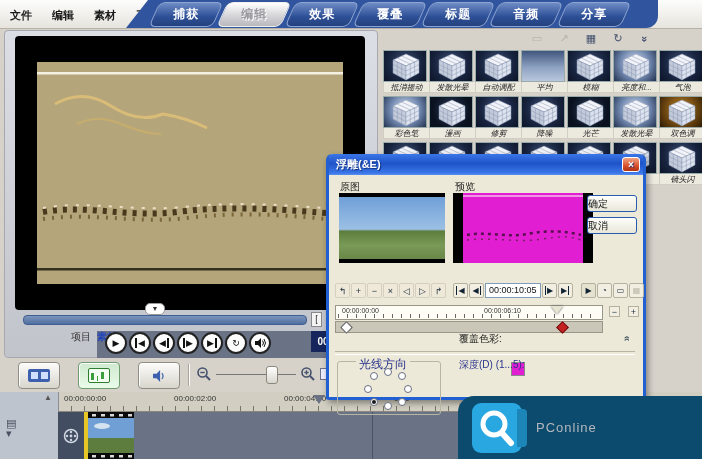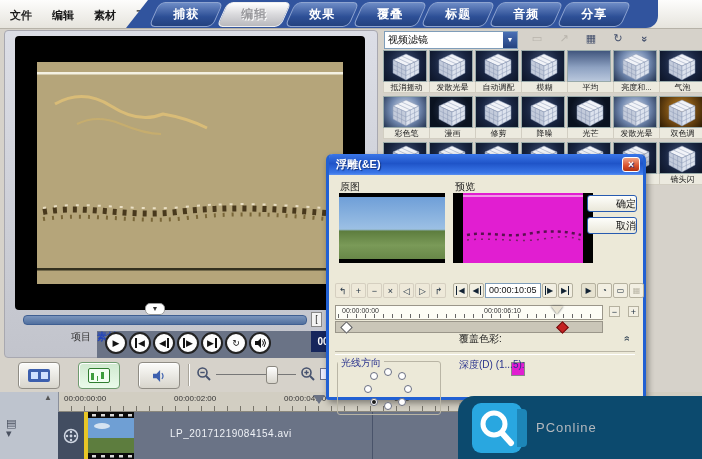--- a/index.html
+++ b/index.html
@@ -50,21 +50,21 @@
   .combo .val{flex:1;font-size:10px;line-height:15px;padding-left:3px;color:#111;}
   .combo .dd{width:14px;background:linear-gradient(#4a6fb5,#24427f);color:#fff;font-size:7px;
              text-align:center;line-height:15px;}
   .gal-icons{position:absolute;left:150px;top:2px;display:flex;gap:9px;}
   .gicon{width:18px;height:17px;border-radius:3px;display:flex;align-items:center;justify-content:center;
          font-size:11px;color:#46526e;}
   .gicon.disabled{color:#b8b4ac;}
   .gicon .rot{display:inline-block;transform:rotate(90deg);font-weight:bold;}
   .filter-grid{position:absolute;left:5px;top:22px;display:grid;grid-template-columns:repeat(7,44px);
                gap:3px 2px;width:324px;}
-  .tile{width:47px;}
+  .tile{width:47px;font-style:italic;}
   .thumb{width:44px;height:32px;position:relative;overflow:hidden;border:1px solid #9aa;box-sizing:border-box;
          background:radial-gradient(circle at 50% 42%,#44557a 0%,#182440 60%,#0c1426 100%);}
   .thumb.bright{background:radial-gradient(circle at 50% 42%,#dfe9f6 0%,#6f86ad 55%,#233350 100%);}
   .thumb.dark{background:radial-gradient(circle at 50% 45%,#2c3a58 0%,#0a1220 70%);}
   .thumb.gold{background:radial-gradient(circle at 50% 42%,#c88a28 0%,#6a4410 60%,#2e1c04 100%);}
   .thumb.soft{background:linear-gradient(#41567e,#8ea2c2 55%,#b9c7dc);}
   .tile-label{height:11px;font-size:8px;line-height:11px;text-align:center;color:#222;
               background:#eceadf;border:1px solid #d2cec2;border-top:none;white-space:nowrap;overflow:hidden;box-sizing:border-box;}
   .tile-label:empty{visibility:hidden;}
   
@@ -115,21 +115,21 @@
              background:linear-gradient(#f0a284,#d9512c 60%,#b03010);border:1px solid #fff;
              color:#fff;font-size:10px;font-weight:bold;text-align:center;line-height:14px;box-sizing:border-box;}
   .dlg-body{position:relative;width:100%;height:calc(100% - 21px);font-size:10px;color:#1a1a1a;}
   .dlg-label{position:absolute;font-size:10px;color:#1a1a1a;}
   .thumb-frame{position:absolute;background:#000;}
   .orig-img{position:absolute;left:0;top:4px;width:106px;height:62px;
             background:linear-gradient(#6f9fd8 0%,#9cc0e4 52%,#5d7d3e 55%,#7a9a58 78%,#688748 100%);}
   .prev-img{position:absolute;left:10px;top:0;width:120px;height:70px;background:#e11ed1;}
   .prev-img svg{position:absolute;left:0;top:0;}
   .xp-btn{position:absolute;width:50px;height:17px;background:linear-gradient(#fefefb,#e9e7d9);
-          border:1px solid #275bb0;border-radius:3px;font-size:10px;text-align:right;line-height:16px;color:#111;box-sizing:border-box;}
+          border:1px solid #275bb0;border-radius:3px;font-size:10px;text-align:left;line-height:16px;color:#111;box-sizing:border-box;}
   .jog{position:absolute;left:6px;top:108px;display:flex;gap:1px;}
   .jbtn{width:15px;height:15px;border:1px solid #9a96884d;border-radius:2px;background:#eee9d9;
         font-size:9px;color:#234;display:flex;align-items:center;justify-content:center;box-sizing:border-box;}
   .dnav{position:absolute;left:124px;top:108px;display:flex;gap:1px;align-items:center;}
   .nbtn{width:15px;height:15px;border:1px solid #b5b19f;border-radius:2px;background:#f2efe2;
         font-size:8px;color:#123;display:flex;align-items:center;justify-content:center;box-sizing:border-box;}
   .nbtn .bar-l{border-left:1px solid #123;padding-left:1px;}
   .nbtn .bar-r{border-right:1px solid #123;padding-right:1px;}
   .dtc{height:13px;border:1px solid #7f9db9;background:#fff;font-size:9px;line-height:13px;padding:0 3px;color:#111;}
   .dplay{position:absolute;left:252px;top:108px;display:flex;gap:1px;align-items:center;}
@@ -141,21 +141,21 @@
            filter:drop-shadow(0 0 1px #555);}
   .kf-strip{position:absolute;left:6px;top:146px;width:268px;height:12px;background:#cac6b8;border:1px solid #9a968a;box-sizing:border-box;}
   .diamond{position:absolute;width:7px;height:7px;transform:rotate(45deg);background:#fff;border:1px solid #555;top:1px;}
   .diamond.red{background:#c42222;border-color:#701010;}
   .dlg-zoom{position:absolute;left:280px;top:131px;width:30px;height:14px;}
   .dz{position:absolute;top:0;width:11px;height:11px;border:1px solid #b5b19f;background:#f2efe2;font-size:9px;
       line-height:10px;text-align:center;color:#234;box-sizing:border-box;}
   .dlg-collapse{position:absolute;left:295px;top:158px;font-size:10px;color:#345;transform:rotate(-90deg);font-weight:bold;}
   .groove{position:absolute;left:6px;top:176px;width:300px;height:2px;border-top:1px solid #b9b5a5;border-bottom:1px solid #fff;}
   .groupbox{position:absolute;left:8px;top:186px;width:102px;height:52px;border:1px solid #b9b5a5;border-radius:3px;}
-  .groupbox .gb-label{position:absolute;left:0;top:-6px;background:#ece9d8;padding:0 3px;font-size:10px;color:#27318c;}
+  .groupbox .gb-label{position:absolute;left:18px;top:-6px;background:#ece9d8;padding:0 3px;font-size:12px;color:#27318c;}
   .radio{position:absolute;width:8px;height:8px;border-radius:50%;border:1px solid #6a6f82;background:#fff;box-sizing:border-box;}
   .radio.sel::after{content:"";position:absolute;left:1px;top:1px;width:4px;height:4px;border-radius:50%;background:#1a1a1a;}
   .swatch{position:absolute;left:182px;top:187px;width:12px;height:12px;border:1px solid #888;}
   .dslider-track{position:absolute;left:130px;top:228px;width:86px;height:3px;background:#fff;border:1px solid #9a968a;}
   .dslider-knob{position:absolute;left:80px;top:-5px;width:7px;height:13px;background:linear-gradient(#fefefb,#d9d6c8);border:1px solid #7a7668;border-radius:2px;}
   .spin{position:absolute;left:225px;top:222px;display:flex;}
   .spin .sval{width:18px;height:15px;border:1px solid #7f9db9;background:#fff;font-size:10px;text-align:center;line-height:15px;}
   .spin .sarr{width:13px;height:17px;background:linear-gradient(#eaf3fd,#bcd5f0);border:1px solid #7f9db9;border-left:none;
               font-size:5px;line-height:8px;text-align:center;color:#335;box-sizing:border-box;}
   
@@ -248,24 +248,20 @@
         <svg width="11" height="10" viewBox="0 0 11 10">
           <polygon points="0,3 3,3 6,0 6,10 3,7 0,7" fill="#111"></polygon>
           <path d="M7.5,2.5 q2,2.5 0,5 M9,1 q3,4 0,8" stroke="#111" stroke-width="1" fill="none"></path>
         </svg>
       </div>
     </div>
     <div class="tc-partial">00</div>
   </div>
 
   <div class="gallery">
-    <div class="combo">
-      <div class="val">视频滤镜</div>
-      <div class="dd">▼</div>
-    </div>
     <div class="gal-icons">
       <div class="gicon disabled">▭</div>
       <div class="gicon disabled">↗</div>
       <div class="gicon">▦</div>
       <div class="gicon">↻</div>
       <div class="gicon">
           <span class="rot">»</span>
         </div>
     </div>
     <div class="filter-grid">
@@ -329,44 +325,44 @@
                 <line x1="13.3" y1="11" x2="13.3" y2="24.3"></line>
                 <line x1="17.6" y1="13" x2="17.6" y2="26.6"></line>
                 <line x1="30.6" y1="11" x2="30.6" y2="24.3"></line>
                 <line x1="26.3" y1="13" x2="26.3" y2="26.6"></line>
               </g>
             </svg>
           </div>
           <div class="tile-label">自动调配</div>
         </div>
         <div class="tile">
-          <div class="thumb ">
-            <svg width="44" height="32" viewBox="0 0 44 32" style="position:absolute;left:0;top:0">
-              <g stroke="#8b99b5" stroke-width="0.5">
-                <polygon points="22,3 35,9 22,15 9,9" fill="#f1f3f8"></polygon>
-                <polygon points="9,9 22,15 22,29 9,22" fill="#c3cbdb"></polygon>
-                <polygon points="35,9 22,15 22,29 35,22" fill="#dde3ee"></polygon>
-                <line x1="13.3" y1="7" x2="26.3" y2="13"></line>
-                <line x1="17.6" y1="5" x2="30.6" y2="11"></line>
-                <line x1="9" y1="13.5" x2="22" y2="20"></line>
-                <line x1="9" y1="18" x2="22" y2="24.5"></line>
-                <line x1="35" y1="13.5" x2="22" y2="20"></line>
-                <line x1="35" y1="18" x2="22" y2="24.5"></line>
-                <line x1="13.3" y1="11" x2="13.3" y2="24.3"></line>
-                <line x1="17.6" y1="13" x2="17.6" y2="26.6"></line>
-                <line x1="30.6" y1="11" x2="30.6" y2="24.3"></line>
-                <line x1="26.3" y1="13" x2="26.3" y2="26.6"></line>
-              </g>
-            </svg>
-          </div>
-          <div class="tile-label">模糊</div>
-        </div>
-        <div class="tile">
           <div class="thumb soft"></div>
           <div class="tile-label">平均</div>
+        </div>
+        <div class="tile">
+          <div class="thumb ">
+            <svg width="44" height="32" viewBox="0 0 44 32" style="position:absolute;left:0;top:0">
+              <g stroke="#8b99b5" stroke-width="0.5">
+                <polygon points="22,3 35,9 22,15 9,9" fill="#f1f3f8"></polygon>
+                <polygon points="9,9 22,15 22,29 9,22" fill="#c3cbdb"></polygon>
+                <polygon points="35,9 22,15 22,29 35,22" fill="#dde3ee"></polygon>
+                <line x1="13.3" y1="7" x2="26.3" y2="13"></line>
+                <line x1="17.6" y1="5" x2="30.6" y2="11"></line>
+                <line x1="9" y1="13.5" x2="22" y2="20"></line>
+                <line x1="9" y1="18" x2="22" y2="24.5"></line>
+                <line x1="35" y1="13.5" x2="22" y2="20"></line>
+                <line x1="35" y1="18" x2="22" y2="24.5"></line>
+                <line x1="13.3" y1="11" x2="13.3" y2="24.3"></line>
+                <line x1="17.6" y1="13" x2="17.6" y2="26.6"></line>
+                <line x1="30.6" y1="11" x2="30.6" y2="24.3"></line>
+                <line x1="26.3" y1="13" x2="26.3" y2="26.6"></line>
+              </g>
+            </svg>
+          </div>
+          <div class="tile-label">模糊</div>
         </div>
         <div class="tile">
           <div class="thumb bright">
             <svg width="44" height="32" viewBox="0 0 44 32" style="position:absolute;left:0;top:0">
               <g stroke="#8b99b5" stroke-width="0.5">
                 <polygon points="22,3 35,9 22,15 9,9" fill="#f1f3f8"></polygon>
                 <polygon points="9,9 22,15 22,29 9,22" fill="#c3cbdb"></polygon>
                 <polygon points="35,9 22,15 22,29 35,22" fill="#dde3ee"></polygon>
                 <line x1="13.3" y1="7" x2="26.3" y2="13"></line>
                 <line x1="17.6" y1="5" x2="30.6" y2="11"></line>
@@ -790,21 +786,20 @@
               <rect x="22" y="2" width="4" height="2.5"></rect>
               <rect x="31" y="2" width="4" height="2.5"></rect>
               <rect x="40" y="2" width="4" height="2.5"></rect>
           <rect x="4" y="43" width="4" height="2.5"></rect>
               <rect x="13" y="43" width="4" height="2.5"></rect>
               <rect x="22" y="43" width="4" height="2.5"></rect>
               <rect x="31" y="43" width="4" height="2.5"></rect>
               <rect x="40" y="43" width="4" height="2.5"></rect>
             </g>
         </svg>
-        <span class="fname">LP_20171219084154.avi</span>
         <div class="clip-split"></div>
       </div>
     </div>
   </div>
 
   <div class="dialog">
     <div class="dlg-title">
       <span>浮雕(&amp;E)</span>
       <div class="dlg-close">×</div>
     </div>

